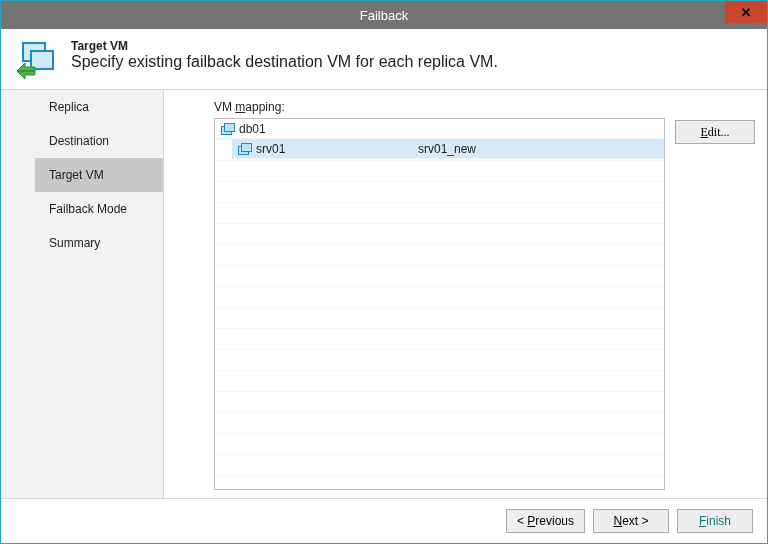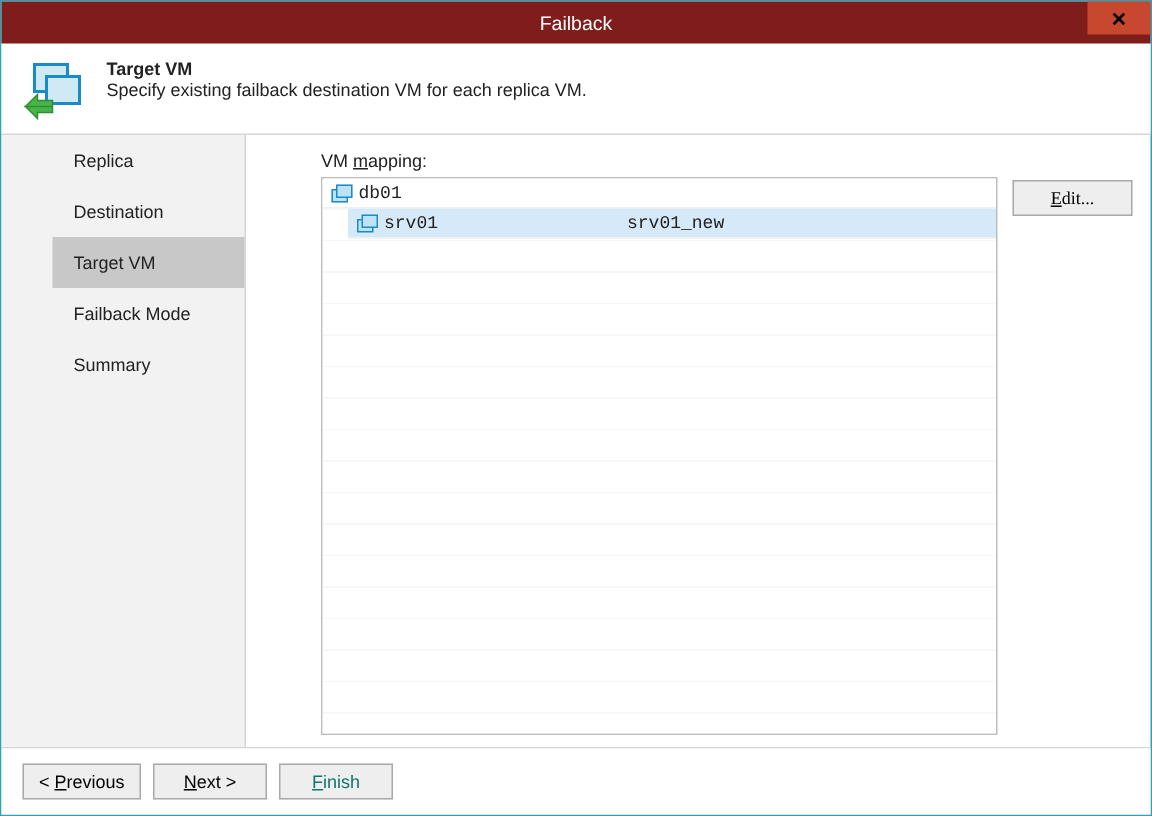--- a/index.html
+++ b/index.html
@@ -13,21 +13,21 @@
   .window {
     width: 768px;
     height: 544px;
     border: 1px solid #2aa3b8;
     display: flex;
     flex-direction: column;
     background: #fff;
   }
   .titlebar {
     height: 28px;
-    background: #7f1d1d;
+    background: #737373;
     display: flex;
     align-items: center;
     justify-content: center;
     position: relative;
     color: #fff;
     font-size: 13px;
   }
   .titlebar .title-text { }
   .titlebar .close-btn {
     position: absolute;
@@ -49,21 +49,21 @@
     padding: 10px 14px 6px 14px;
     gap: 12px;
     background: #fff;
   }
   .header svg { flex-shrink: 0; }
   .header-text .h-title {
     font-weight: 600;
     font-size: 12px;
   }
   .header-text .h-desc {
-    font-size: 12px;
+    font-size: 16px;
     color: #222;
   }
   .body {
     flex: 1 1 auto;
     display: flex;
     border-top: 1px solid #d6d6d6;
     border-bottom: 1px solid #d6d6d6;
     min-height: 0;
   }
   .sidebar {
@@ -122,21 +122,20 @@
       #fff 0, #fff 20px,
       #f7f7f7 20px, #f7f7f7 21px
     );
   }
   .grid-row {
     display: flex;
     height: 20px;
     align-items: center;
     border-bottom: 1px solid #f1f1f1;
     background: #fff;
-    font-family: Liberation Mono, monospace;
   }
   .grid-row.selected {
     background: #d6e9f8;
     margin-left: 17px;
   }
   .cell { padding: 0 6px; display: flex; align-items: center; gap: 4px; }
   .cell-replica { width: 180px; }
   .cell-dest { width: 240px; }
   .cell-spacer { flex: 1 1 auto; }
   .vm-icon { width: 14px; height: 12px; position: relative; flex-shrink: 0; }
@@ -170,20 +169,21 @@
     font-size: 12px;
   }
   .btn:disabled {
     color: #0f766e;
     cursor: default;
   }
   .footer {
     height: 44px;
     display: flex;
     align-items: center;
+    justify-content: flex-end;
     gap: 8px;
     padding: 0 14px;
     background: #fff;
   }
   .mnemonic { text-decoration: underline; }
 </style>
 </head>
 <body>
 
 <div class="window">

